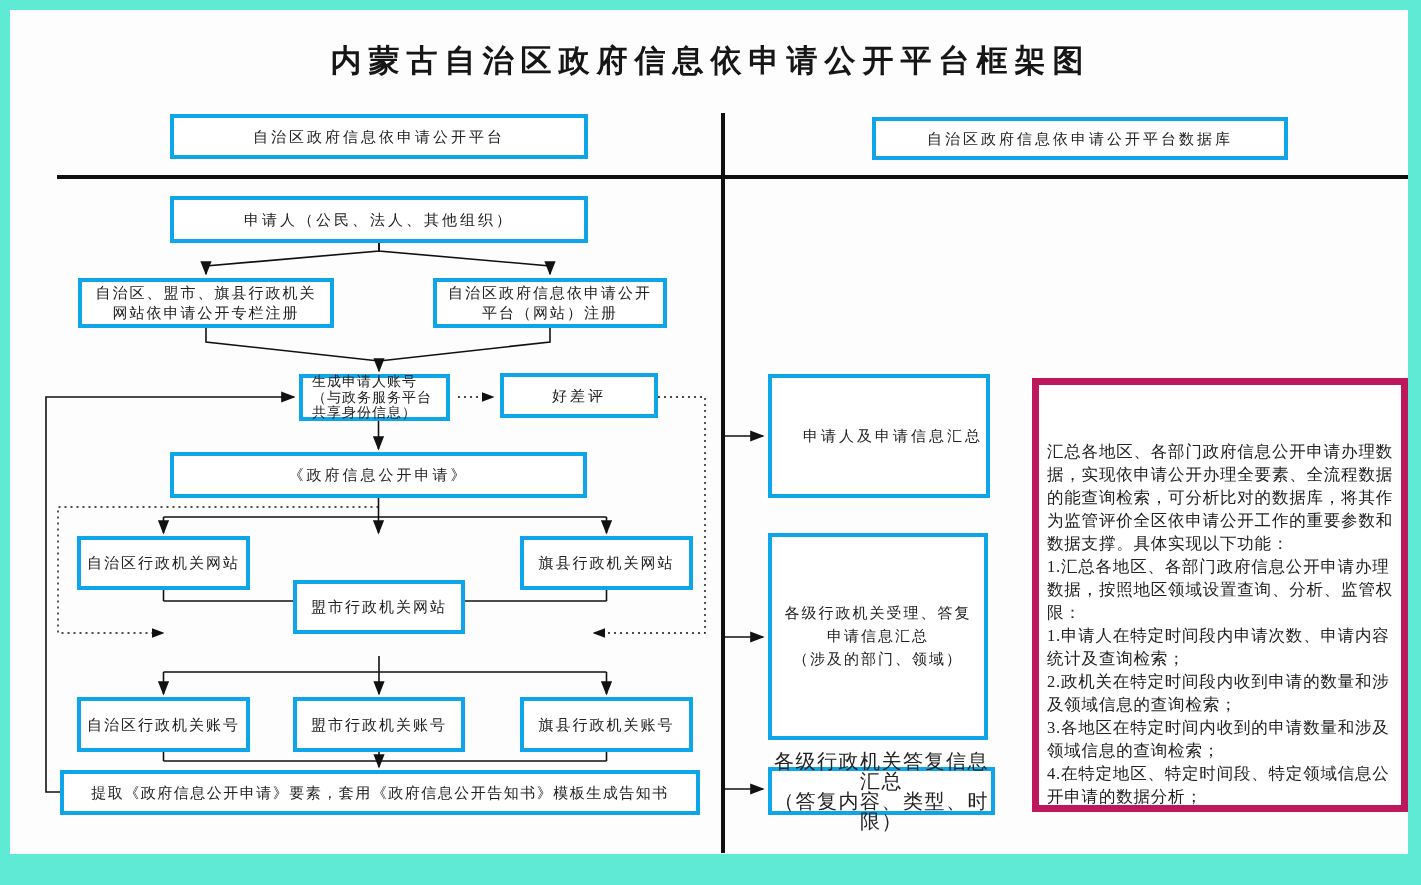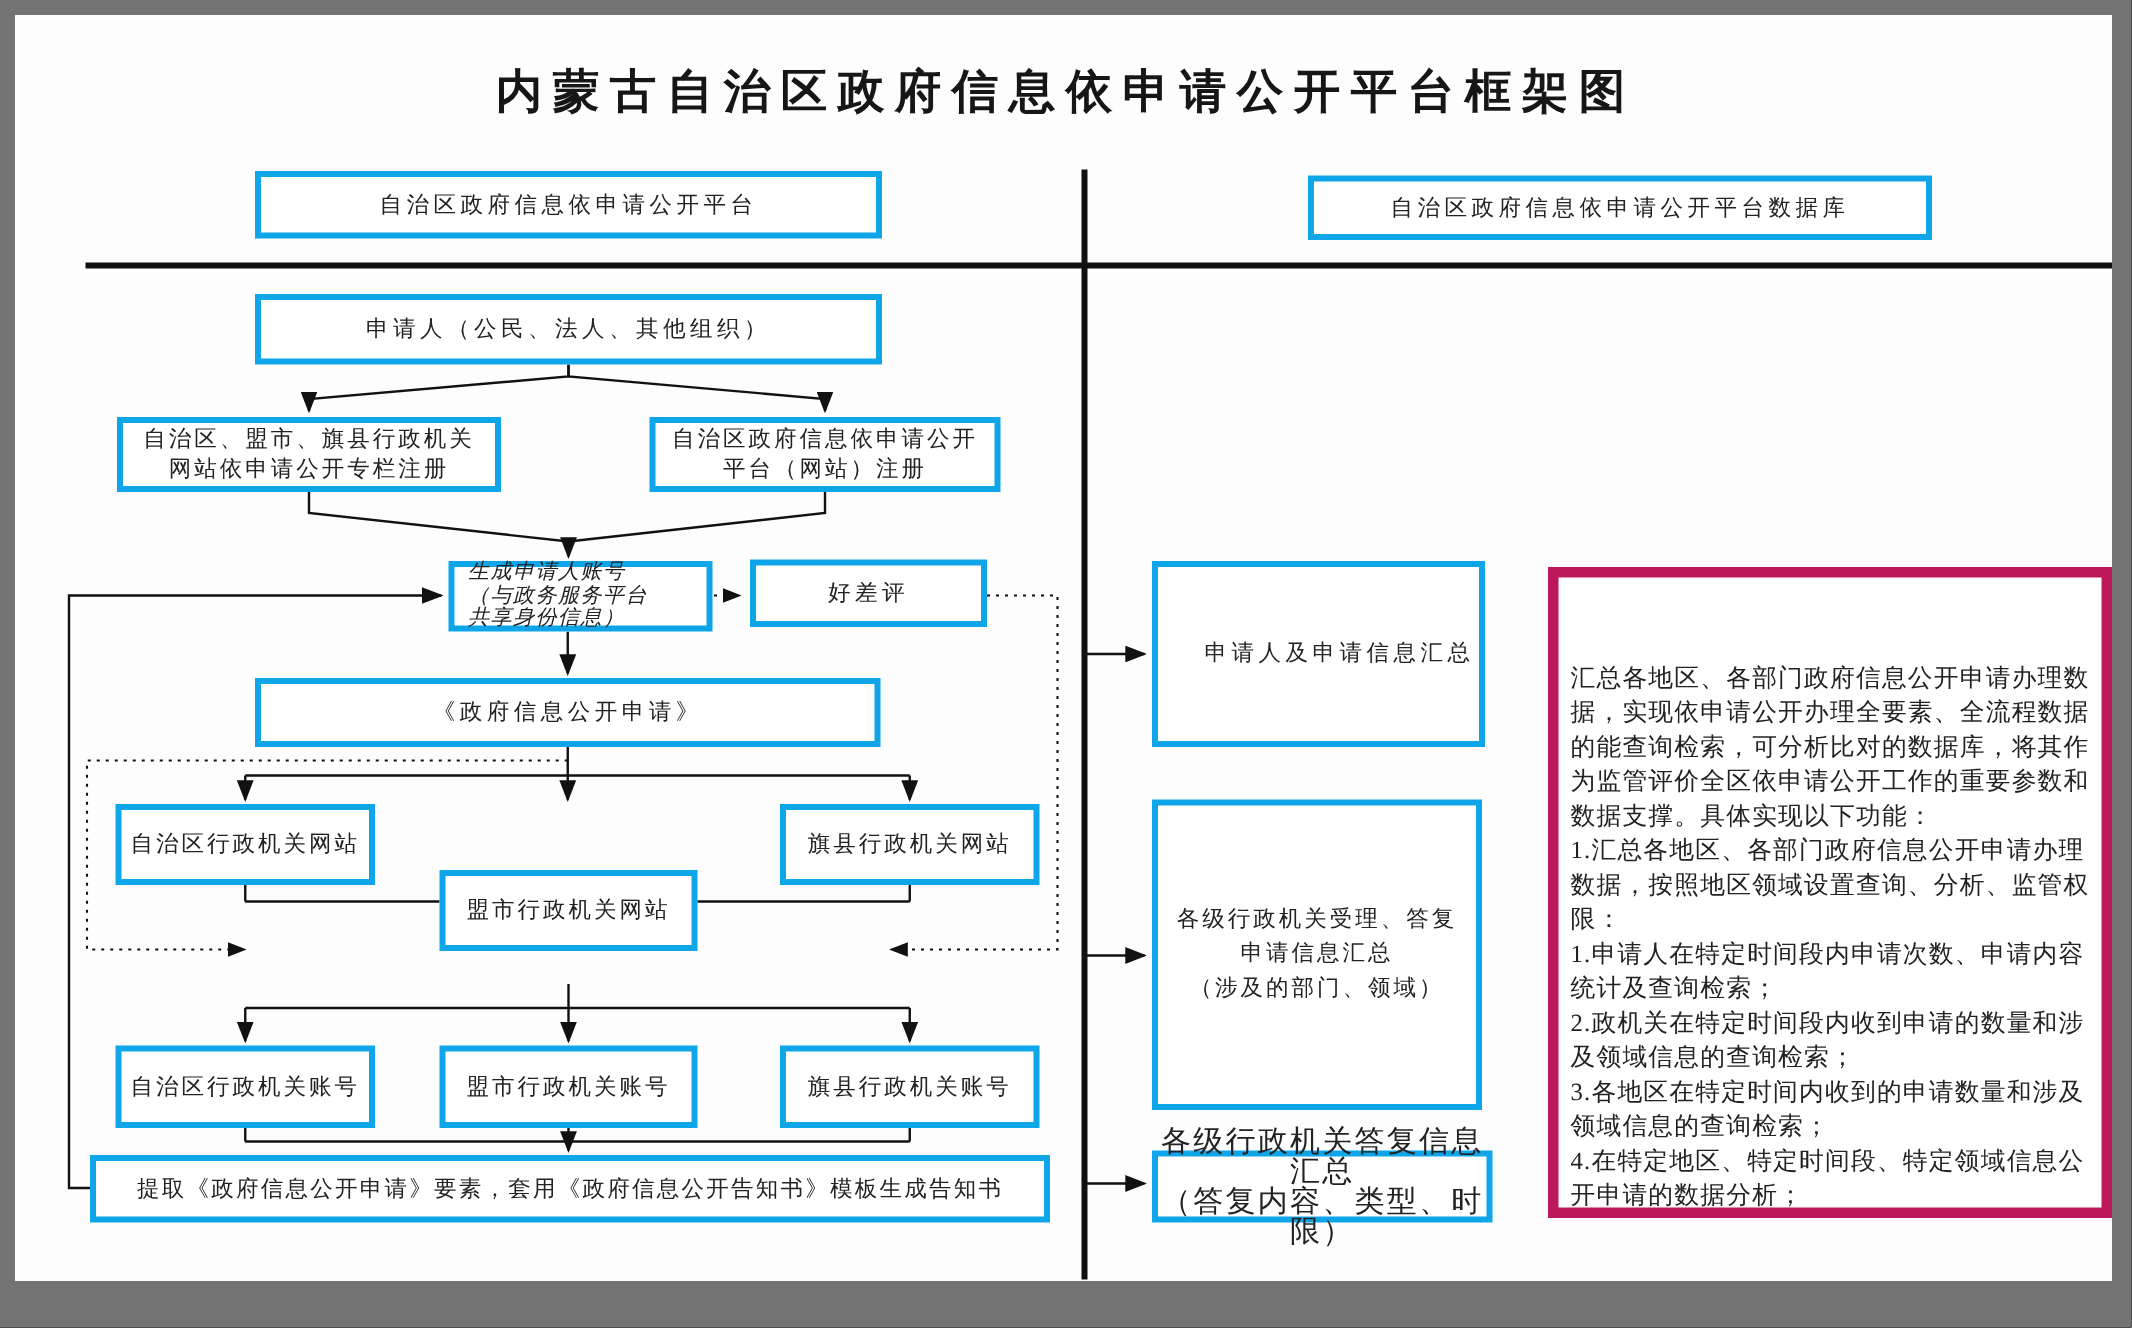--- a/index.html
+++ b/index.html
@@ -1,16 +1,16 @@
 <!DOCTYPE html>
 <html><head>
 <meta charset="utf-8">
 <style>
   html,body{margin:0;padding:0;background:#000;}
-  .page{position:relative;width:1421px;height:885px;background:#737373;overflow:hidden;
+  .page{position:relative;width:1421px;height:885px;background:#5eead4;overflow:hidden;
         font-family:"Liberation Serif","DejaVu Serif",serif;color:#1b1b1b;}
   .paper{position:absolute;left:10px;top:10px;width:1398px;height:844px;background:#fdfdfd;}
   .title{position:absolute;left:0;top:40px;width:1421px;text-align:center;
          font-family:"Liberation Sans","DejaVu Sans",sans-serif;
          font-weight:bold;font-size:31px;letter-spacing:7px;color:#161616;}
   .hrule{position:absolute;left:57px;top:175px;width:1351px;height:4px;background:#101010;}
   .vdivider{position:absolute;left:721px;top:113px;width:4px;height:740px;background:#101010;}
   svg.connectors{position:absolute;left:0;top:0;pointer-events:none;}
   .node{position:absolute;box-sizing:border-box;background:#fff;border:4px solid #0ea5e9;
         display:flex;align-items:center;justify-content:center;text-align:center;
@@ -80,21 +80,21 @@
       <polyline points="378.5,507 58,507 58,633 163,633" marker-end="url(#arr)"></polyline>
     </g>
   </svg>
 
   <div class="node wide" style="left:170px;top:114px;width:418px;height:45px;">自治区政府信息依申请公开平台</div>
   <div class="node wide" style="left:170px;top:196px;width:418px;height:47px;">申请人（公民、法人、其他组织）</div>
   <div class="node" style="left:78px;top:278px;width:256px;height:50px;">自治区、盟市、旗县行政机关
 网站依申请公开专栏注册</div>
   <div class="node" style="left:433px;top:278px;width:234px;height:50px;">自治区政府信息依申请公开
 平台（网站）注册</div>
-  <div class="node left-align" style="left:299px;top:374px;width:176px;height:47px;font-style:italic;">生成申请人账号
+  <div class="node left-align" style="left:299px;top:374px;width:151px;height:47px;">生成申请人账号
 （与政务服务平台
 共享身份信息）</div>
   <div class="node wide" style="left:500px;top:373px;width:158px;height:45px;">好差评</div>
   <div class="node wide" style="left:170px;top:452px;width:417px;height:46px;">《政府信息公开申请》</div>
   <div class="node" style="left:77px;top:536px;width:173px;height:54px;">自治区行政机关网站</div>
   <div class="node" style="left:293px;top:536px;width:172px;height:54px;margin-top:44px;">盟市行政机关网站</div>
   <div class="node" style="left:520px;top:536px;width:173px;height:54px;">旗县行政机关网站</div>
   <div class="node" style="left:77px;top:697px;width:173px;height:55px;">自治区行政机关账号</div>
   <div class="node" style="left:293px;top:697px;width:172px;height:55px;">盟市行政机关账号</div>
   <div class="node" style="left:520px;top:697px;width:173px;height:55px;">旗县行政机关账号</div>

